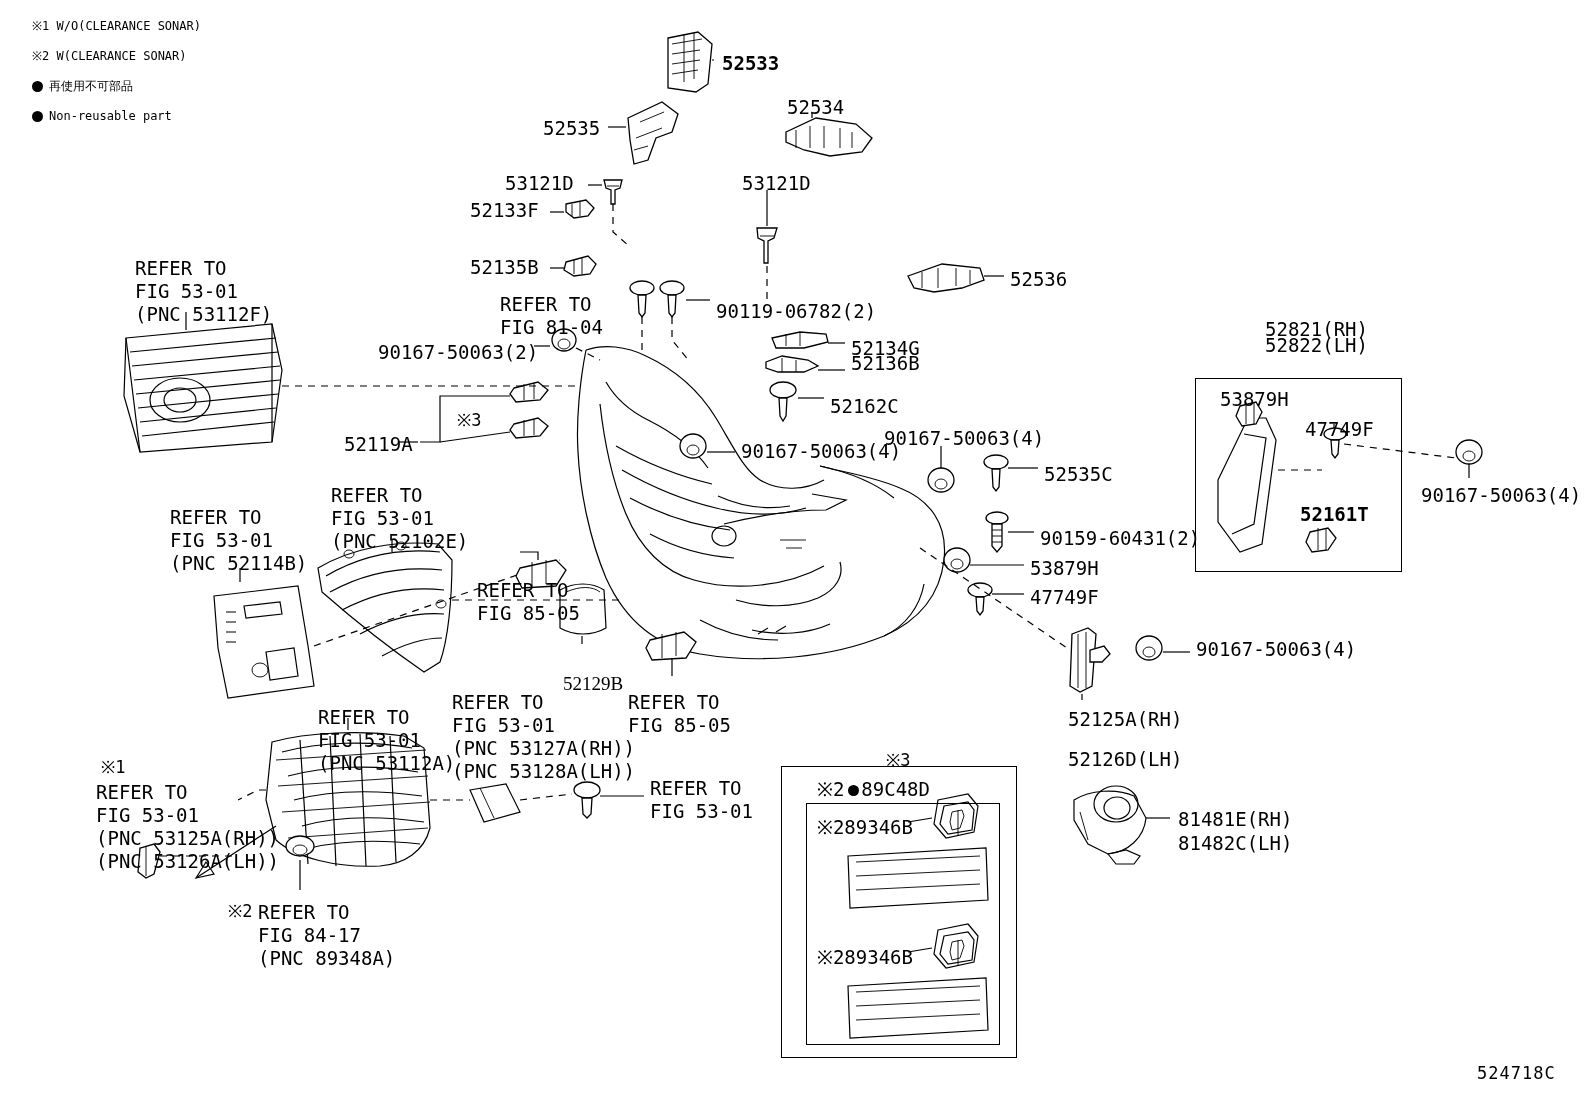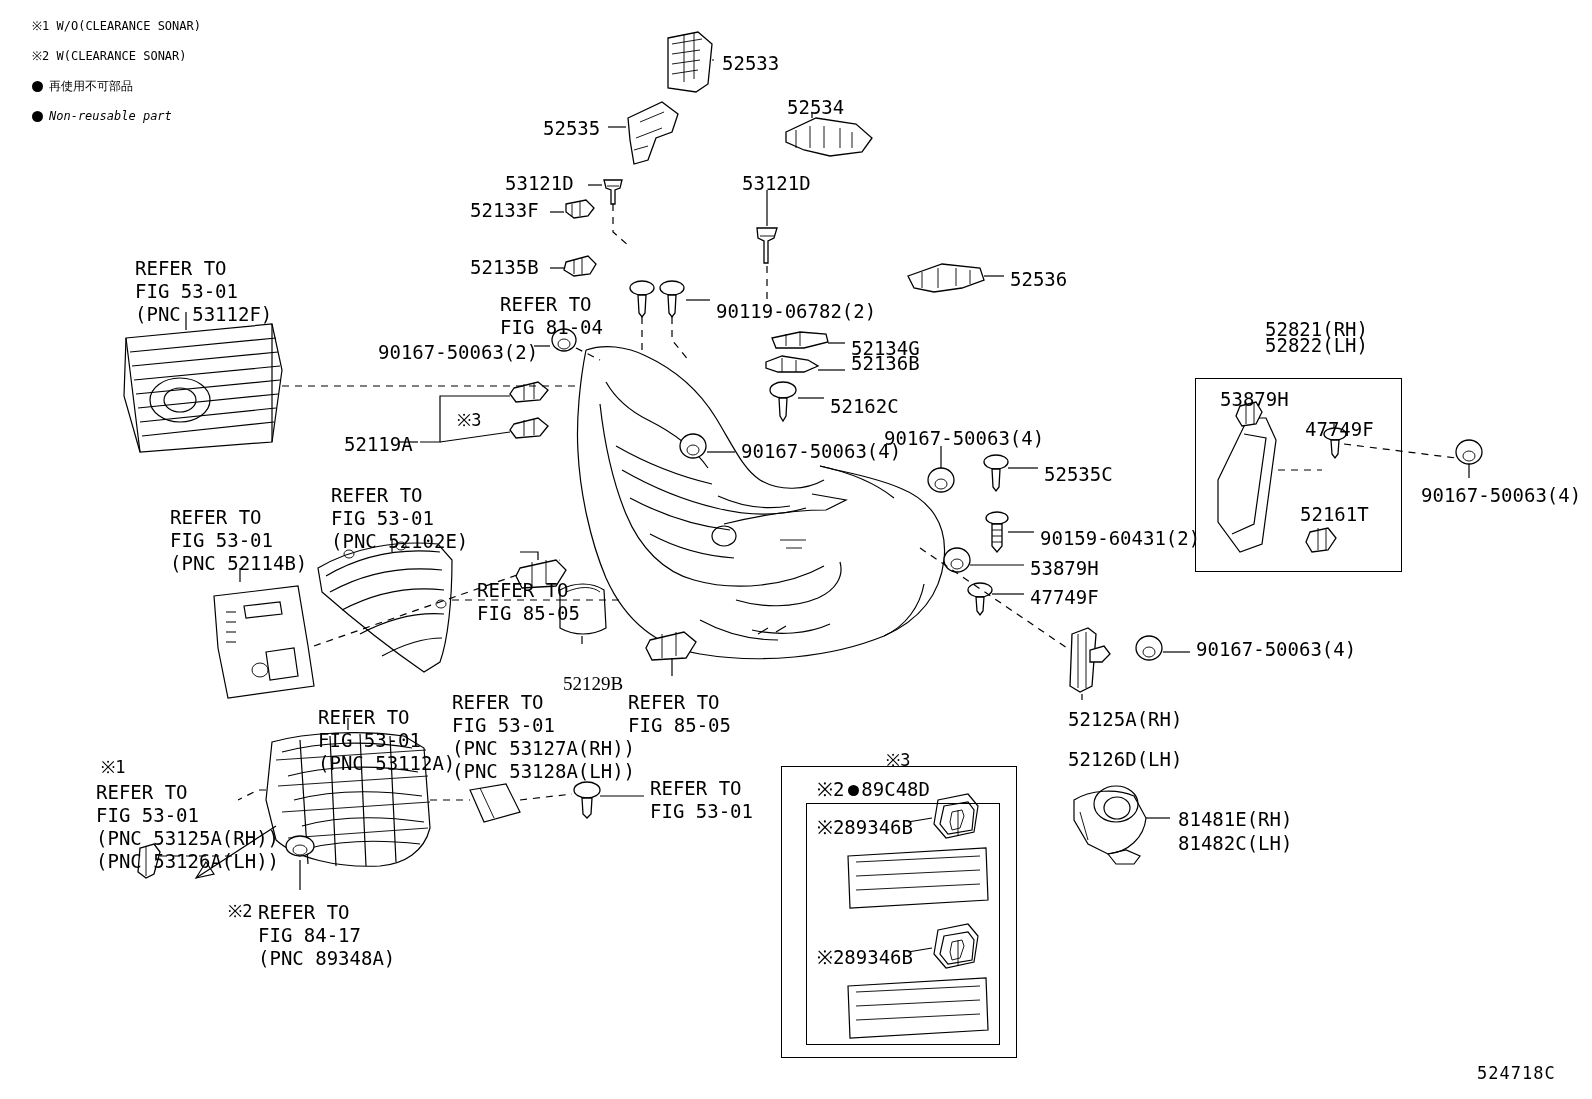--- a/index.html
+++ b/index.html
@@ -50,21 +50,21 @@
   }
 </style>
 </head>
 <body>
 
 <div id="page">
 
   <div class="lbl legend" style="left:32px; top:14px;"><span>※1 W/O(CLEARANCE SONAR)</span></div>
   <div class="lbl legend" style="left:32px; top:44px;"><span>※2 W(CLEARANCE SONAR)</span></div>
   <div class="lbl legend" style="left:32px; top:74px;"><span class="dot"></span><span>再使用不可部品</span></div>
-  <div class="lbl legend" style="left:32px; top:104px;font-style:italic;"><span class="dot"></span><span>Non-reusable part</span></div>
+  <div class="lbl legend" style="left:32px; top:104px;"><span class="dot"></span><span>Non-reusable part</span></div>
 
   <svg class="overlay" viewBox="0 0 1592 1099">
     <defs>
       <style>
         .ln { stroke:#000; stroke-width:1.2; fill:none; }
         .lnd { stroke:#000; stroke-width:1.2; fill:none; stroke-dasharray:7 6; }
         .pt { stroke:#000; stroke-width:1.3; fill:#fff; }
         .ptf { stroke:#000; stroke-width:1.1; fill:#f2f2f2; }
         .thin { stroke:#000; stroke-width:0.9; fill:none; }
       </style>
@@ -402,21 +402,21 @@
         C 1144 838, 1128 852, 1108 854 L 1088 844 L 1074 820 Z"></path>
       <path class="ln" d="M1094 804 a22 18 0 1 0 44 0 a22 18 0 1 0 -44 0"></path>
       <path class="ln" d="M1104 808 a13 11 0 1 0 26 0 a13 11 0 1 0 -26 0"></path>
       <path class="ln" d="M1108 854 l18 -4 l14 6 l-6 8 l-18 0 z"></path>
       <path class="thin" d="M1080 812 l8 28"></path>
     </g>
     <path class="ln" d="M1146 818 L1170 818"></path>
 
   </svg>
 
-  <div class="lbl" style="left:722px; top:52px;"><span>52533</span></div>
+  <div class="lbl" style="left:722px; top:52px;font-weight:bold;"><span>52533</span></div>
   <div class="lbl" style="left:787px; top:96px;"><span>52534</span></div>
   <div class="lbl" style="left:543px; top:117px;"><span>52535</span></div>
   <div class="lbl" style="left:505px; top:172px;"><span>53121D</span></div>
   <div class="lbl" style="left:742px; top:172px;"><span>53121D</span></div>
   <div class="lbl" style="left:470px; top:199px;"><span>52133F</span></div>
   <div class="lbl" style="left:470px; top:256px;"><span>52135B</span></div>
   <div class="lbl" style="left:1010px; top:268px;"><span>52536</span></div>
   <div class="lbl" style="left:135px; top:257px;"><span>REFER TO
 FIG 53-01
 (PNC 53112F)</span></div>
@@ -433,21 +433,21 @@
   <div class="lbl" style="left:1305px; top:418px;"><span>47749F</span></div>
   <div class="lbl small" style="left:457px; top:410px;"><span>※3</span></div>
   <div class="lbl" style="left:344px; top:433px;"><span>52119A</span></div>
   <div class="lbl" style="left:884px; top:427px;"><span>90167-50063(4)</span></div>
   <div class="lbl" style="left:741px; top:440px;"><span>90167-50063(4)</span></div>
   <div class="lbl" style="left:1421px; top:484px;"><span>90167-50063(4)</span></div>
   <div class="lbl" style="left:1044px; top:463px;"><span>52535C</span></div>
   <div class="lbl" style="left:331px; top:484px;"><span>REFER TO
 FIG 53-01
 (PNC 52102E)</span></div>
-  <div class="lbl" style="left:1300px; top:503px;"><span>52161T</span></div>
+  <div class="lbl" style="left:1300px; top:503px;font-weight:bold;"><span>52161T</span></div>
   <div class="lbl" style="left:170px; top:506px;"><span>REFER TO
 FIG 53-01
 (PNC 52114B)</span></div>
   <div class="lbl" style="left:1040px; top:527px;"><span>90159-60431(2)</span></div>
   <div class="lbl" style="left:1030px; top:557px;"><span>53879H</span></div>
   <div class="lbl" style="left:477px; top:579px;"><span>REFER TO
 FIG 85-05</span></div>
   <div class="lbl" style="left:1030px; top:586px;"><span>47749F</span></div>
   <div class="lbl" style="left:563px; top:672px;font-family:Liberation Serif, serif;"><span>52129B</span></div>
   <div class="lbl" style="left:628px; top:691px;"><span>REFER TO

